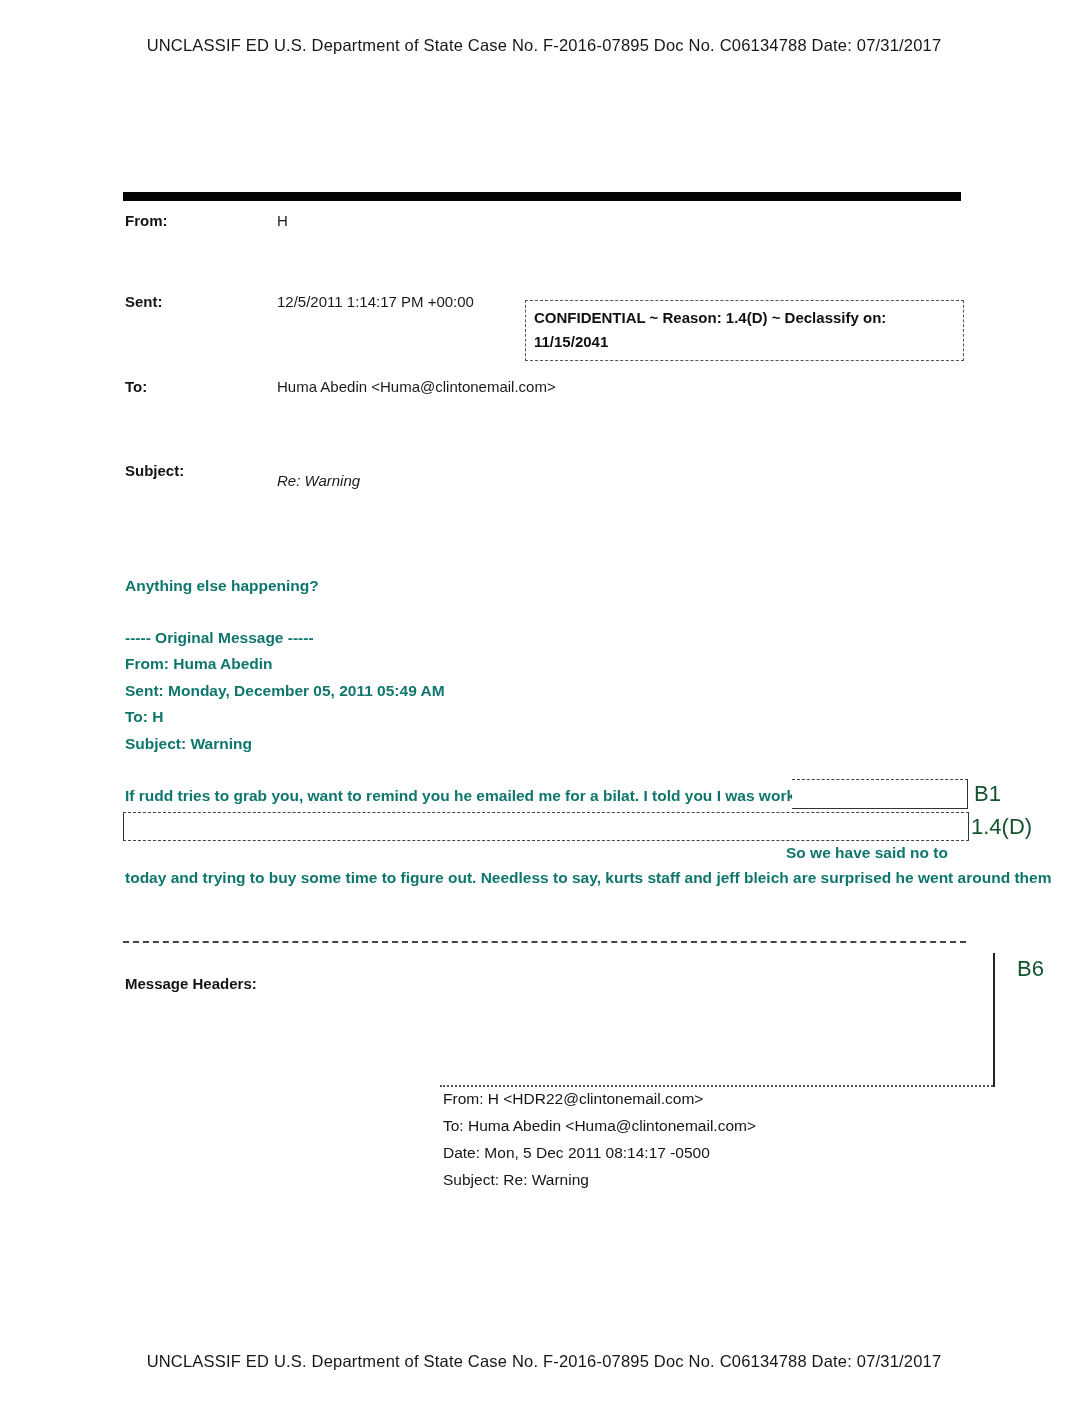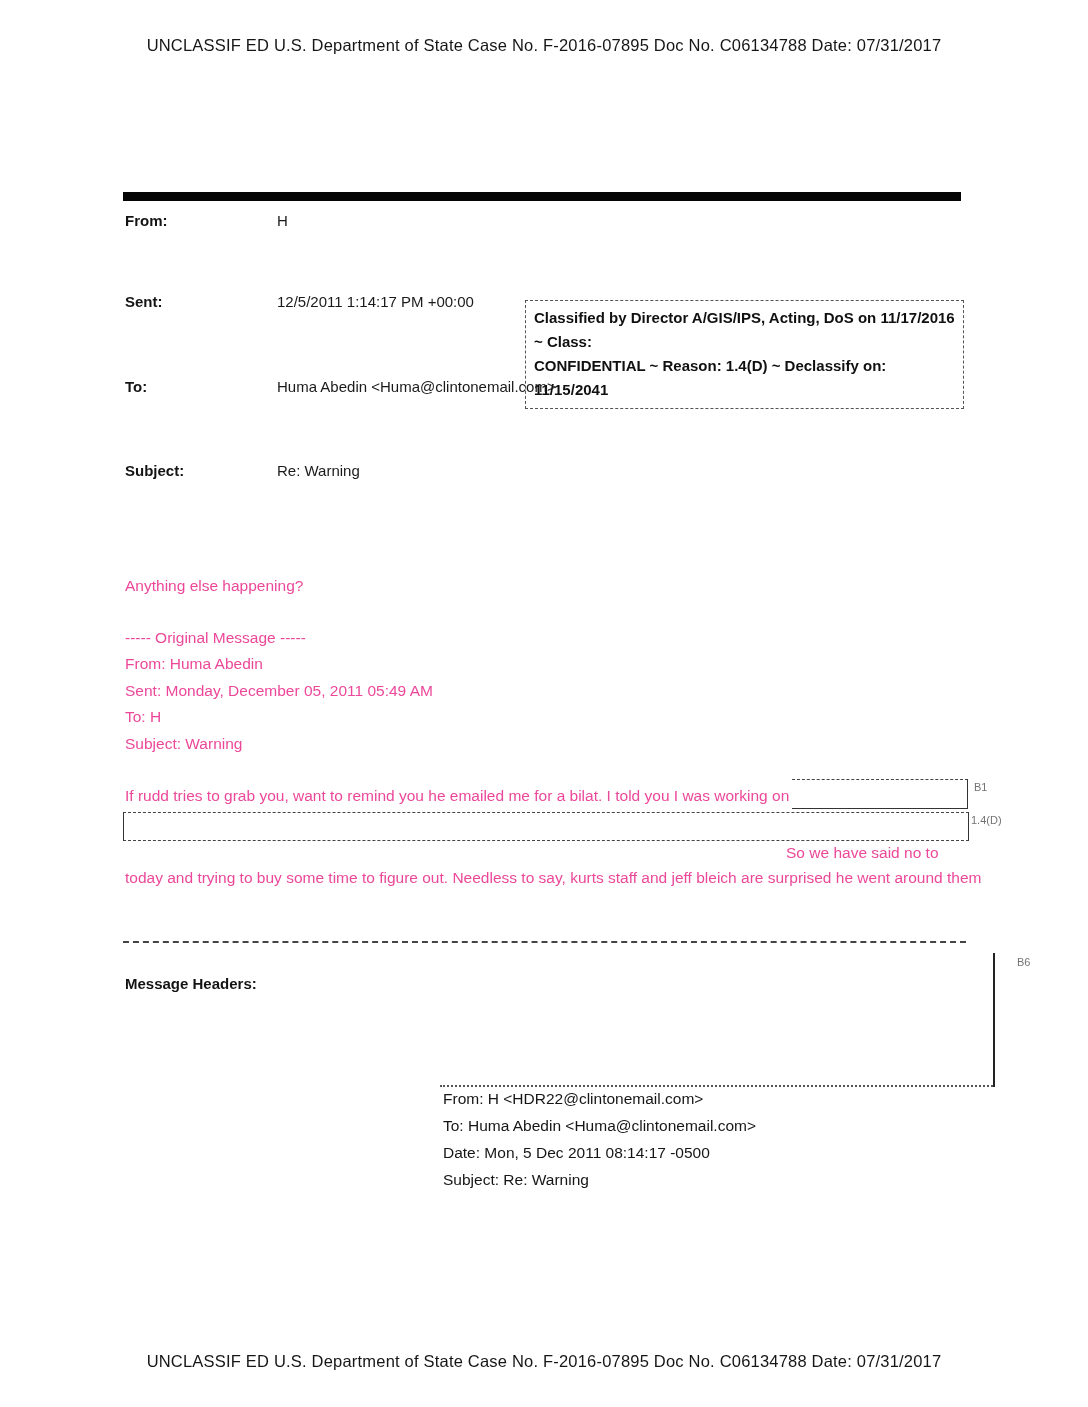--- a/index.html
+++ b/index.html
@@ -64,22 +64,23 @@
     padding: 5px 7px 6px 8px;
     border: 1px dashed #555;
     font-weight: bold;
     font-size: 15px;
     line-height: 24px;
     color: #101010;
   }
   .body-line {
     left: 125px;
     font-size: 15.5px;
-    color: #ec4899;
+    color: #0f766e;
     white-space: nowrap;
+    font-weight: bold;
   }
   .redaction-1 {
     left: 792px;
     top: 779px;
     width: 175px;
     height: 28px;
     border-top: 1px dashed #444;
     border-right: 1px solid #333;
     border-bottom: 1px solid #333;
     background: #ffffff;
@@ -89,22 +90,22 @@
     top: 812px;
     width: 844px;
     height: 27px;
     border-top: 1px dashed #444;
     border-bottom: 1px dashed #444;
     border-left: 1px solid #333;
     border-right: 1px solid #333;
     background: #ffffff;
   }
   .margin-code {
-    font-size: 11px;
-    color: #737373;
+    font-size: 22px;
+    color: #14532d;
     white-space: nowrap;
   }
   .mh-dash-line {
     left: 123px;
     top: 941px;
     width: 843px;
     height: 0;
     border-top: 2px dashed #444;
   }
   .b6-vline {
@@ -138,29 +139,28 @@
 
   <div class="abs top-rule"></div>
 
   <div class="abs field-label" style="top:212px;">From:</div>
   <div class="abs field-value" style="top:212px;">H</div>
 
   <div class="abs field-label" style="top:293px;">Sent:</div>
   <div class="abs field-value" style="top:293px;">12/5/2011 1:14:17 PM +00:00</div>
 
   <div class="abs classified-box">
-    <div>Classified by Director A/GIS/IPS, Acting, DoS on 11/17/2016 ~ Class:</div>
     <div>CONFIDENTIAL ~ Reason: 1.4(D) ~ Declassify on: 11/15/2041</div>
   </div>
 
   <div class="abs field-label" style="top:378px;">To:</div>
   <div class="abs field-value" style="top:378px;">Huma Abedin &lt;Huma@clintonemail.com&gt;</div>
 
   <div class="abs field-label" style="top:462px;">Subject:</div>
-  <div class="abs field-value" style="top:462px;">Re: Warning</div>
+  <div class="abs field-value" style="top:472px;font-style:italic;">Re: Warning</div>
 
   <div class="abs body-line" style="top:577px;">Anything else happening?</div>
 
   <div class="abs body-line" style="top:629px;">----- Original Message -----</div>
   <div class="abs body-line" style="top:655px;">From: Huma Abedin</div>
   <div class="abs body-line" style="top:682px;">Sent: Monday, December 05, 2011 05:49 AM</div>
   <div class="abs body-line" style="top:708px;text-align:center;">To: H</div>
   <div class="abs body-line" style="top:735px;">Subject: Warning</div>
 
   <div class="abs body-line" style="top:787px;">If rudd tries to grab you, want to remind you he emailed me for a bilat. I told you I was working on it.</div>

